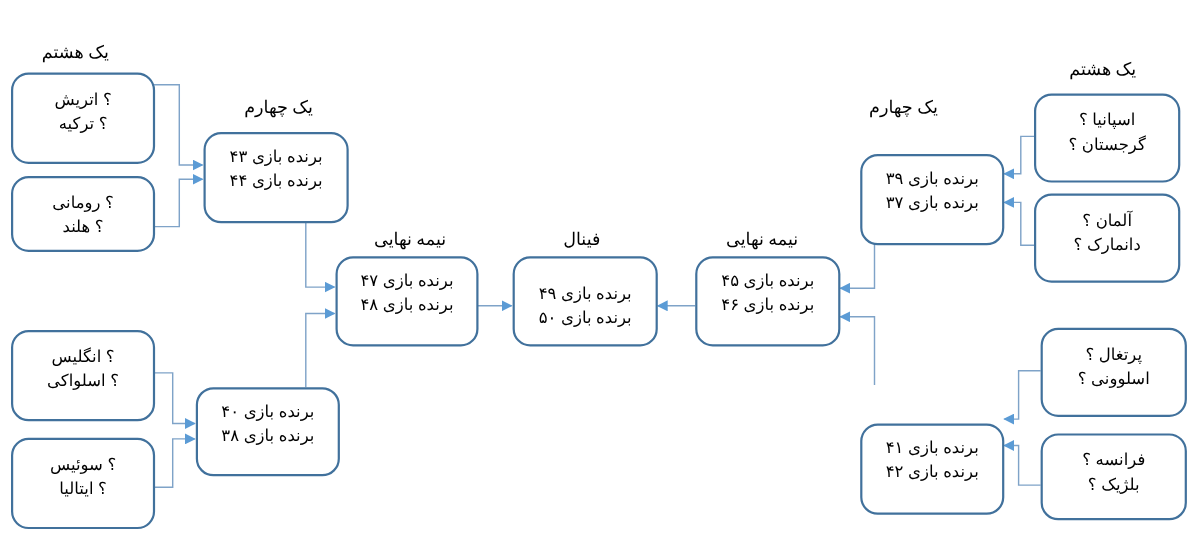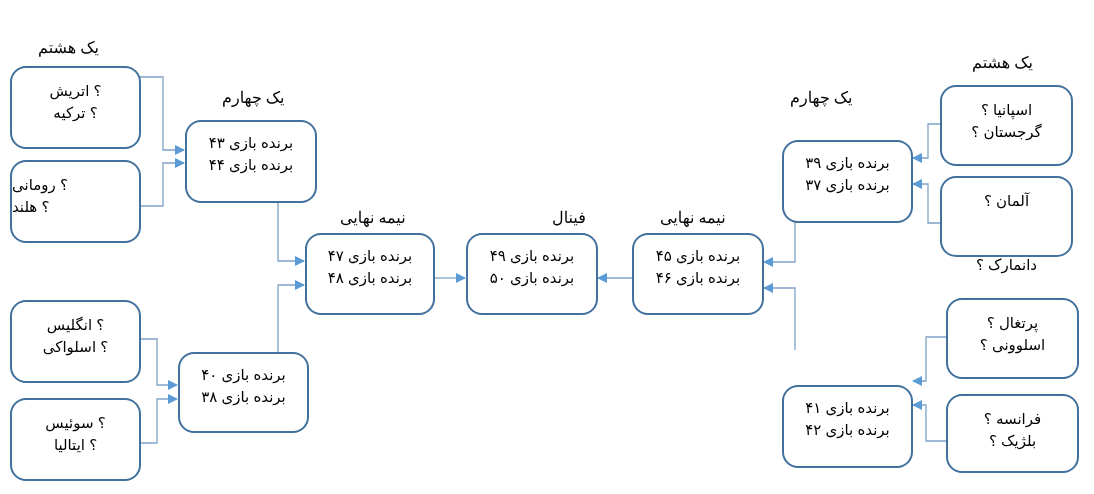--- a/index.html
+++ b/index.html
@@ -45,30 +45,30 @@
     <polyline points="940,223 928,223 928,184 913,184" marker-end="url(#arr)"></polyline>
 
     <polyline points="946,337 926,337 926,381 913,381" marker-end="url(#arr)"></polyline>
     <polyline points="946,441 926,441 926,405 913,405" marker-end="url(#arr)"></polyline>
   </g>
 </svg>
 
 <div class="label" style="left:38px;top:38px;">یک هشتم</div>
 <div class="label" style="left:222px;top:88px;">یک چهارم</div>
 <div class="label" style="left:340px;top:208px;">نیمه نهایی</div>
-<div class="label" style="left:512px;top:208px;margin-left:40px;">فینال</div>
+<div class="label" style="left:512px;top:208px;">فینال</div>
 <div class="label" style="left:660px;top:208px;">نیمه نهایی</div>
 <div class="label" style="left:790px;top:88px;">یک چهارم</div>
 <div class="label" style="left:972px;top:53px;">یک هشتم</div>
 
 <div class="box team" style="left:10px;top:66px;width:131px;height:83px;">
   <span class="line">؟ اتریش</span>
   <span class="line">؟ ترکیه</span>
 </div>
-<div class="box team" style="left:10px;top:160px;width:131px;height:83px;align-items:flex-end;">
+<div class="box team" style="left:10px;top:160px;width:131px;height:69px;">
   <span class="line">؟ رومانی</span>
   <span class="line">؟ هلند</span>
 </div>
 <div class="box team" style="left:10px;top:300px;width:131px;height:83px;">
   <span class="line">؟ انگلیس</span>
   <span class="line">؟ اسلواکی</span>
 </div>
 <div class="box team" style="left:10px;top:398px;width:131px;height:83px;">
   <span class="line">؟ سوئیس</span>
   <span class="line">؟ ایتالیا</span>
@@ -81,21 +81,21 @@
 <div class="box" style="left:178px;top:352px;width:131px;height:81px;">
   <span class="line">برنده بازی ۴۰</span>
   <span class="line">برنده بازی ۳۸</span>
 </div>
 
 <div class="box" style="left:305px;top:233px;width:130px;height:82px;">
   <span class="line">برنده بازی ۴۷</span>
   <span class="line">برنده بازی ۴۸</span>
 </div>
 
-<div class="box" style="left:466px;top:233px;width:132px;height:82px;">
+<div class="box" style="left:466px;top:233px;width:132px;height:82px;justify-content:center;">
   <span class="line">برنده بازی ۴۹</span>
   <span class="line">برنده بازی ۵۰</span>
 </div>
 
 <div class="box" style="left:632px;top:233px;width:132px;height:82px;">
   <span class="line">برنده بازی ۴۵</span>
   <span class="line">برنده بازی ۴۶</span>
 </div>
 
 <div class="box" style="left:782px;top:140px;width:131px;height:83px;">
@@ -104,21 +104,21 @@
 </div>
 <div class="box" style="left:782px;top:350px;width:131px;height:83px;margin-top:35px;">
   <span class="line">برنده بازی ۴۱</span>
   <span class="line">برنده بازی ۴۲</span>
 </div>
 
 <div class="box team" style="left:940px;top:85px;width:133px;height:81px;align-items:center;">
   <span class="line">اسپانیا ؟</span>
   <span class="line">گرجستان ؟</span>
 </div>
-<div class="box team" style="left:940px;top:176px;width:133px;height:81px;gap:42px;">
+<div class="box team" style="left:940px;top:176px;width:133px;height:81px;">
   <span class="line">آلمان ؟</span>
   <span class="line">دانمارک ؟</span>
 </div>
 <div class="box team" style="left:946px;top:298px;width:133px;height:81px;">
   <span class="line">پرتغال ؟</span>
   <span class="line">اسلوونی ؟</span>
 </div>
 <div class="box team" style="left:946px;top:394px;width:133px;height:79px;">
   <span class="line">فرانسه ؟</span>
   <span class="line">بلژیک ؟</span>

